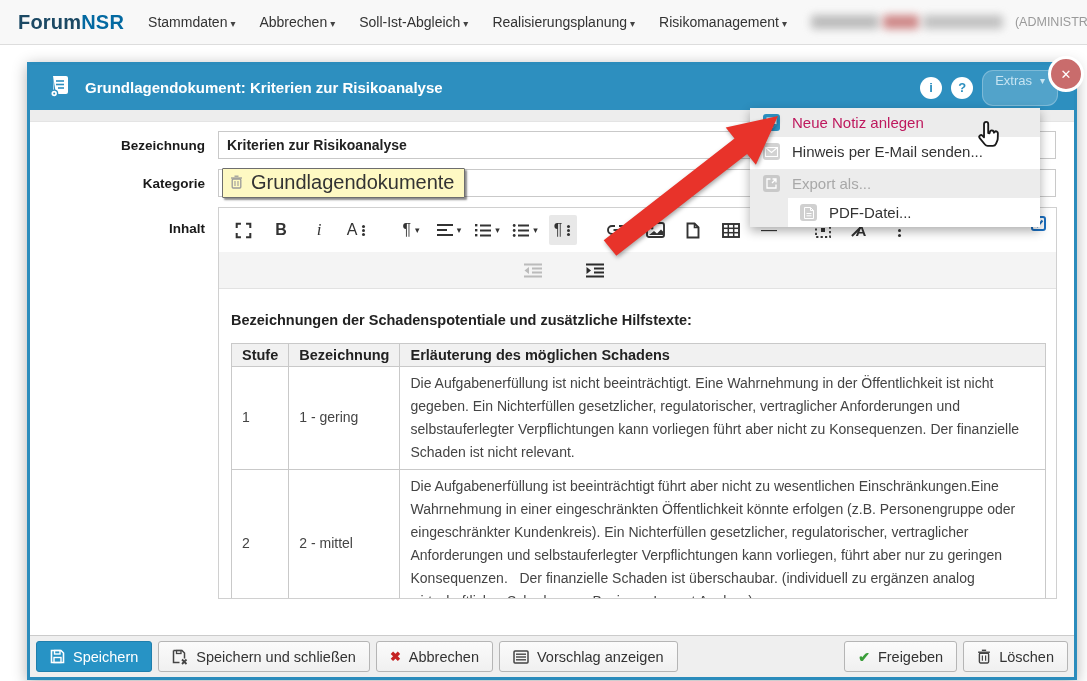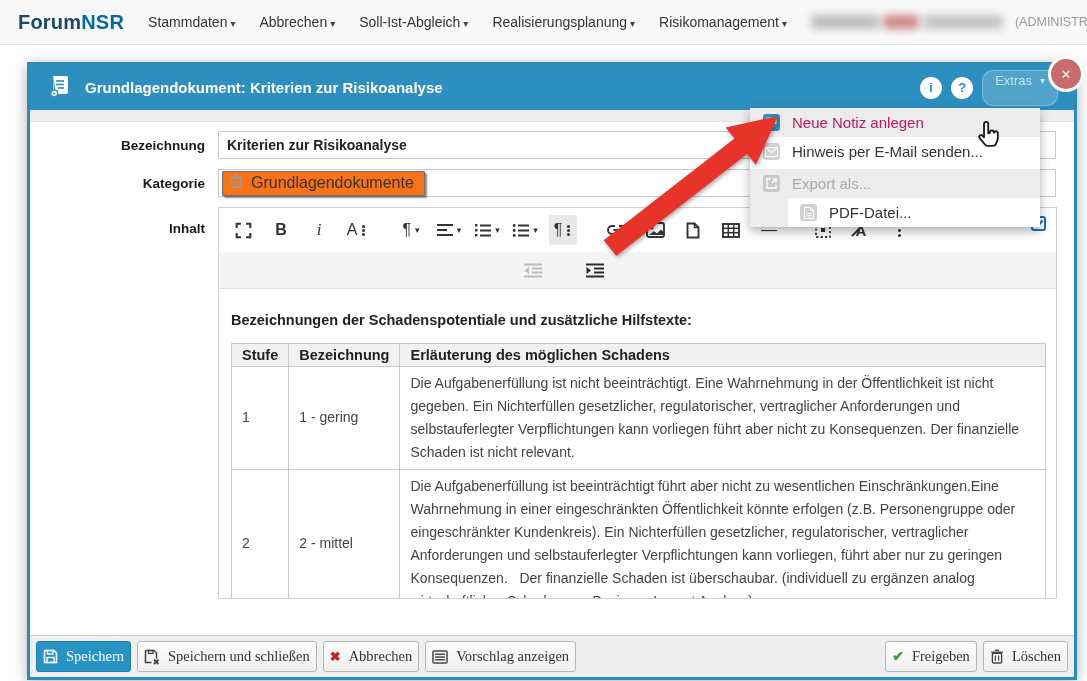--- a/index.html
+++ b/index.html
@@ -42,22 +42,22 @@
   .form-row + .form-row { }
   .form-label { width:175px; text-align:right; font-weight:bold; font-size:13.5px; color:#1a1a1a;
                 margin-right:13px; flex:none; }
   .form-label.top { align-self:flex-start; margin-top:14px; }
   .form-control { flex:1; }
   .text-input { width:100%; height:28px; border:1px solid #c9c9c9; background:#fff; font-size:14px;
                 font-weight:bold; color:#222; padding:0 8px; display:flex; align-items:center;
                 font-family:inherit; }
   .tag-box { width:100%; height:28px; border:1px solid #c9c9c9; background:#fff; display:flex;
              align-items:center; padding:0 3px; }
-  .tag { display:inline-flex; align-items:center; gap:8px; border:1px solid #6e6e6e; background:#f97316;
-         padding:2px 10px 3px 7px; font-size:16px; color:#333; box-shadow:2px 2px 2px rgba(0,0,0,.45);
+  .tag { display:inline-flex; align-items:center; gap:8px; border:1px solid #6e6e6e; background:#fef9c3;
+         padding:2px 10px 3px 7px; font-size:20px; color:#333; box-shadow:2px 2px 2px rgba(0,0,0,.45);
          border-radius:1px; }
 
   
   .editor { border:1px solid #d0d0d0; height:392px; overflow:hidden; position:relative; background:#fff; }
   .tb1 { display:flex; align-items:center; height:44px; padding:0 10px; background:#fff; position:relative; }
   .tb-btn { min-width:28px; height:30px; display:flex; align-items:center; justify-content:center;
             color:#333; font-size:16px; gap:3px; margin-right:10px; border-radius:2px; }
   .tb-btn.grp { margin-left:16px; }
   .tb-btn.selected { background:#e8e8e8; }
   .tb-btn .caret { font-size:9px; color:#333; margin-left:1px; }
@@ -78,23 +78,23 @@
   .doc-table th { background:#f1f1f1; border:1px solid #c9c9c9; font-weight:bold; color:#222;
                   text-align:left; padding:3px 10px; font-size:14.5px; }
   .doc-table td { border:1px solid #c9c9c9; padding:5px 10px; line-height:1.64; vertical-align:middle; }
   .col-stufe { width:45px; } .col-bez { width:100px; }
   .desc { white-space:pre-wrap; }
   .misspelled { text-decoration:underline wavy #e03131 1.5px; text-decoration-skip-ink:none; }
 
   
   .modal-footer { position:absolute; left:0; right:0; bottom:0; height:42px; background:#efefef;
                   border-top:1px solid #cbcbcb; display:flex; align-items:center; padding:0 6px; gap:6px; }
-  .btn { height:31px; display:inline-flex; align-items:center; gap:8px; padding:0 6px;
+  .btn { height:31px; display:inline-flex; align-items:center; gap:8px; padding:0 13px;
          background:linear-gradient(#fbfbfb,#f0f0f0); border:1px solid #b5b5b5; border-radius:3px;
-         font-size:14.5px; color:#333; white-space:nowrap; font-family:Liberation Serif, serif; }
+         font-size:14.5px; color:#333; white-space:nowrap; font-family:Liberation Sans, sans-serif; }
   .btn.primary { background:#2793c5; border-color:#1f7fad; color:#fff; }
   .glyph-red { color:#c42222; font-size:13px; font-weight:bold; }
   .glyph-green { color:#3a9e3a; font-size:14px; font-weight:bold; }
   .spacer { flex:1; }
 
   
   .context-menu { position:absolute; left:750px; top:108px; width:290px; background:#fff;
                   box-shadow:0 4px 10px rgba(0,0,0,.32); z-index:40; font-size:15px; }
   .menu-item { height:29px; display:flex; align-items:center; gap:12px; padding:0 10px 0 13px;
                color:#333; background:#fff; white-space:nowrap; }

